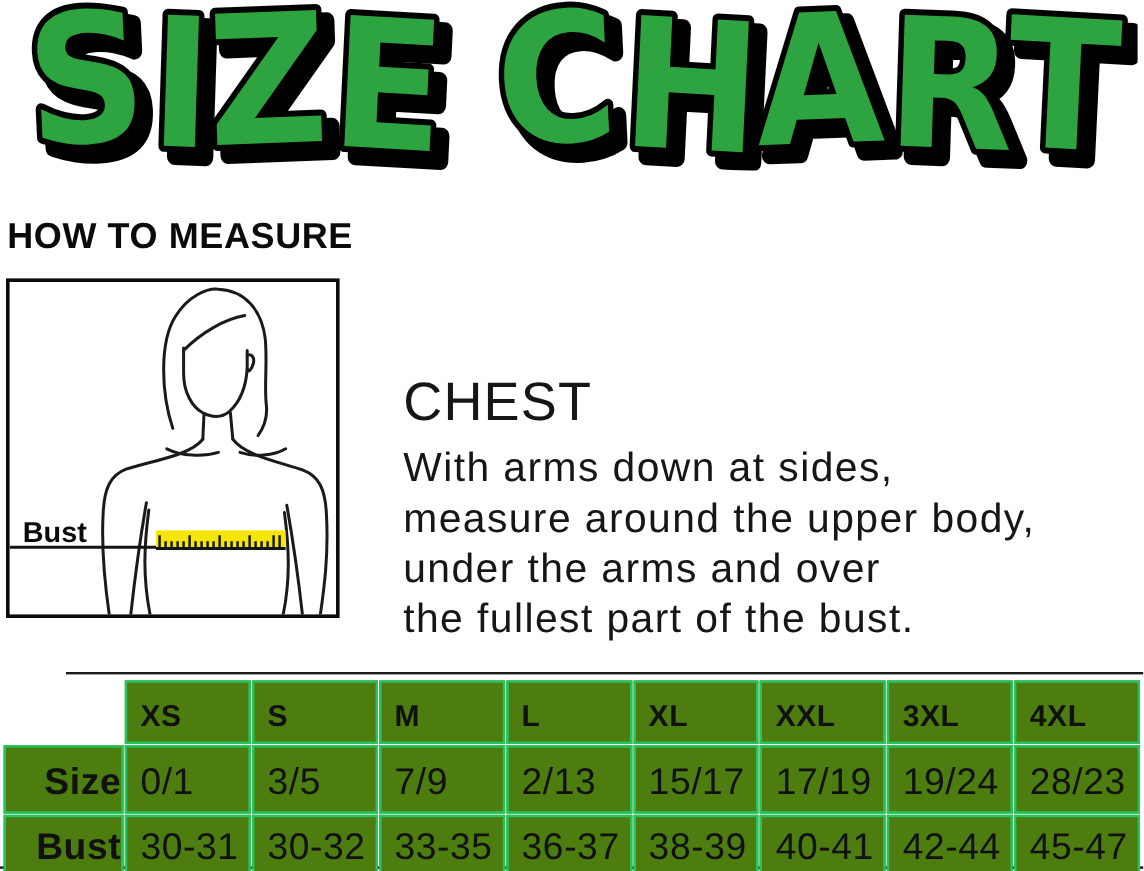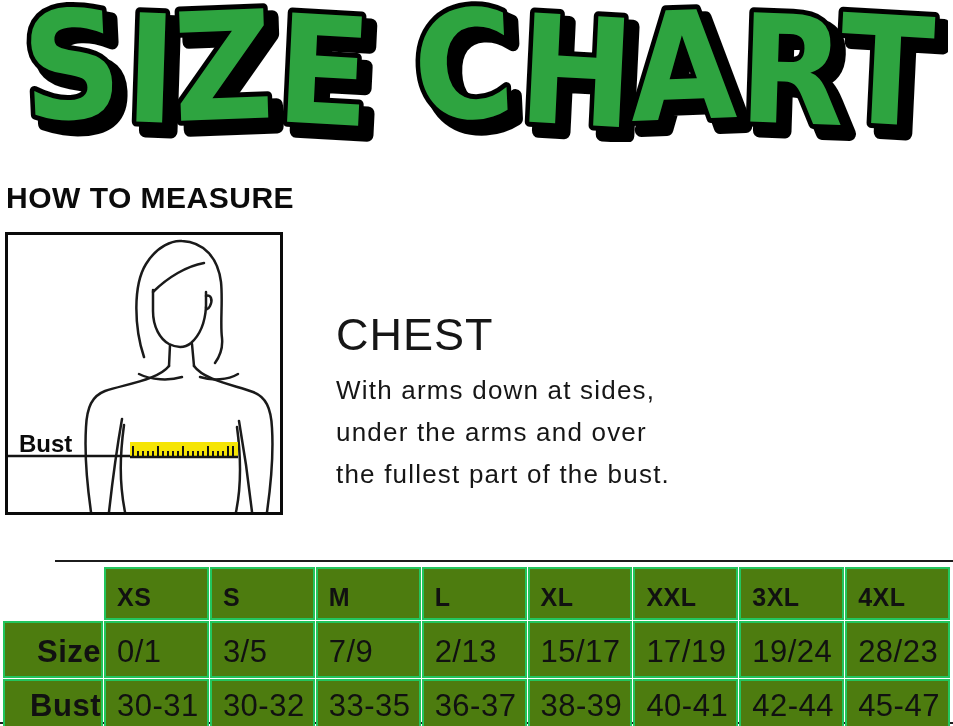--- a/index.html
+++ b/index.html
@@ -50,21 +50,21 @@
     color: #161616;
     margin-top: 25px;
   }
   .chest-heading {
     font-size: 45px;
     letter-spacing: 1px;
     line-height: 1.0;
     margin-bottom: 12px;
   }
   .chest-line {
-    font-size: 26px;
+    font-size: 34px;
     letter-spacing: 1.2px;
     line-height: 42px;
     white-space: nowrap;
   }
 
   
   .rule-top {
     position: absolute; left: 55px; top: 560px;
     width: 898px; height: 2px; background: #1c1c1c;
   }
@@ -142,20 +142,21 @@
       </g>
 
       <path d="M 0 221 L 122 221" stroke="#141414" stroke-width="2.5" fill="none"></path>
       <text x="11" y="217" font-family="Liberation Sans, sans-serif" font-weight="bold" font-size="24" fill="#0b0b0b">Bust</text>
     </svg>
   </div>
 
   <div class="chest-block">
     <div class="chest-heading">CHEST</div>
     <div class="chest-line">With arms down at sides,</div>
+    <div class="chest-line">measure around the upper body,</div>
     <div class="chest-line">under the arms and over</div>
     <div class="chest-line">the fullest part of the bust.</div>
   </div>
 
   <div class="rule-top"></div>
   <div class="rule-bottom"></div>
 
   <table class="size-table">
     <colgroup>
       <col style="width:100px">

